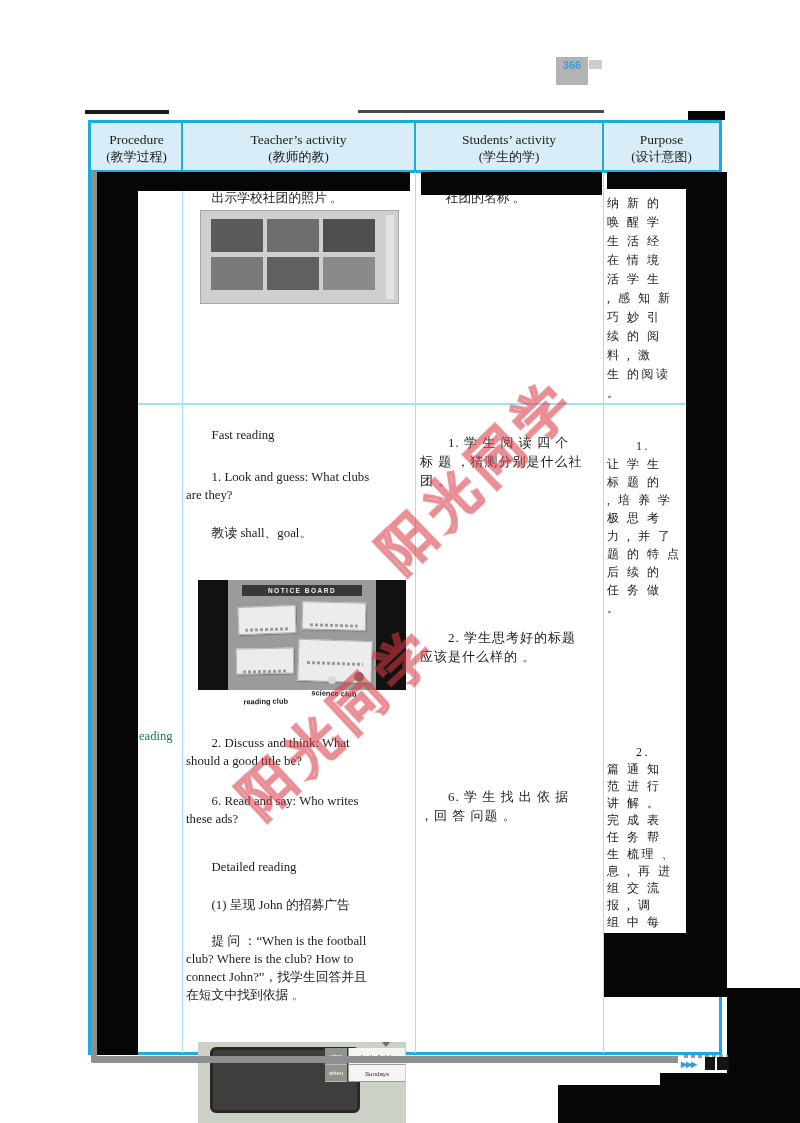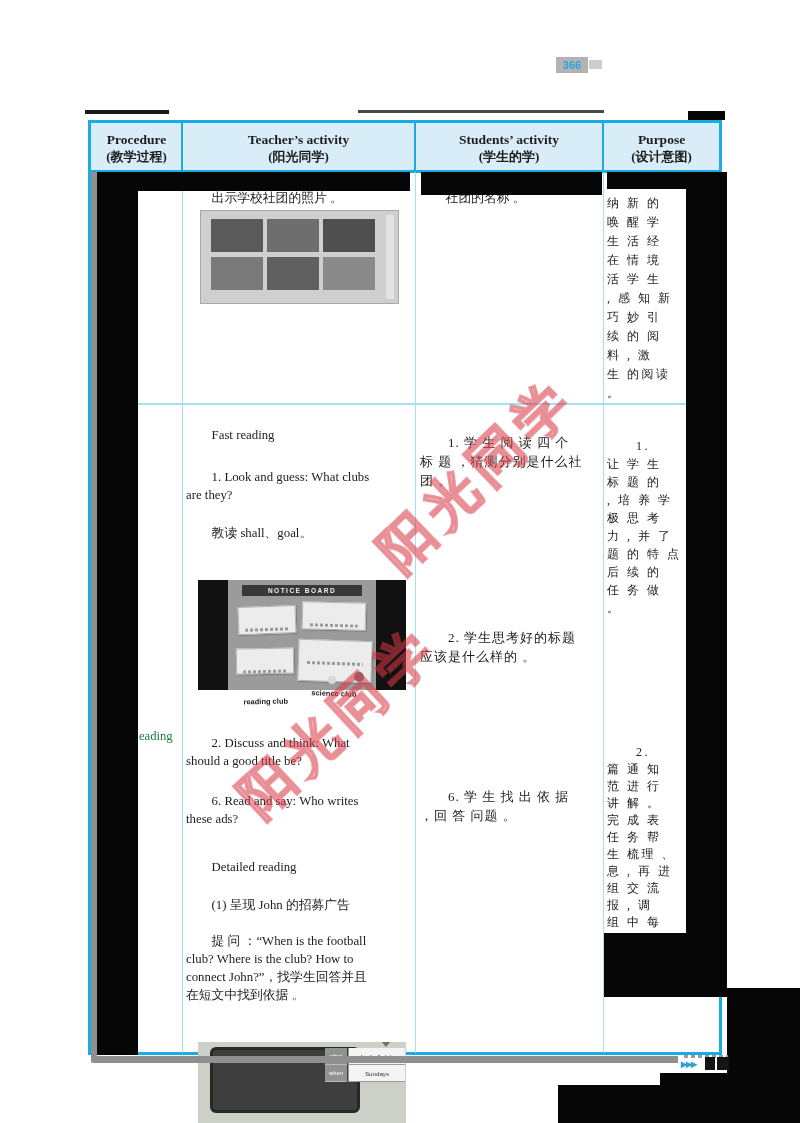--- a/index.html
+++ b/index.html
@@ -7,21 +7,21 @@
         font-family:"Liberation Serif","DejaVu Serif",serif;color:#1c1c1c;}
   .abs{position:absolute;}
   
   .tframe{left:88px;top:120px;width:634px;height:935px;border:3px solid #1aabe0;box-sizing:border-box;background:#fff;}
   .thead-bg{left:91px;top:123px;width:628px;height:48px;background:#d9edf8;}
   .thead-bottom{left:91px;top:170px;width:628px;height:3px;background:#1aabe0;}
   .hdiv{top:123px;width:2px;height:48px;background:#1aabe0;}
   .bdiv{top:172px;width:1px;height:881px;background:#a5dff5;}
   .rowdiv{left:91px;top:403px;width:628px;height:2px;background:#a5dff5;}
   .hcell{top:125px;height:46px;display:flex;flex-direction:column;align-items:center;justify-content:center;
-         font-weight:bold;text-align:right;line-height:17px;}
+         font-weight:normal;text-align:right;line-height:17px;}
   .hcell .en{font-size:13.5px;}
   .hcell .zh{font-size:13px;}
   
   .txt{font-size:12.8px;line-height:18px;white-space:pre-line;}
   .purp{font-size:12px;letter-spacing:2.5px;white-space:pre-line;}
   .p1{line-height:19px;}
   .p2{line-height:18px;}
   .p3{line-height:17px;}
   .stud{font-size:13px;line-height:19px;letter-spacing:1px;white-space:pre-line;}
   .teach p{margin:0;white-space:pre-line;}
@@ -54,21 +54,21 @@
   .adtri{position:absolute;left:183px;top:-1px;width:0;height:0;border-left:5px solid transparent;
          border-right:5px solid transparent;border-top:6px solid #6f6f6f;}
   
   .wm{font-size:54px;font-weight:bold;letter-spacing:8px;color:rgba(222,62,74,0.14);
       -webkit-text-stroke:2px rgba(216,56,68,0.50);transform-origin:left center;z-index:30;
       font-family:"Liberation Serif",serif;pointer-events:none;}
   
   .blk{background:#060606;z-index:40;}
   .gry{z-index:41;}
   
-  .badge{left:556px;top:57px;width:32px;height:16px;background:#b3b3b3;color:#2fa3d9;z-index:10;
+  .badge{left:556px;top:57px;width:32px;height:28px;background:#b3b3b3;color:#2fa3d9;z-index:10;
          font-family:"Liberation Sans",sans-serif;font-size:11px;font-weight:bold;text-align:center;line-height:16px;}
   .badge-nub{left:589px;top:60px;width:13px;height:9px;background:#cdcdcd;z-index:10;}
   .fdots{left:684px;top:1055px;width:44px;height:3px;z-index:45;
          background:repeating-linear-gradient(90deg,#9a9a9a 0 4px,transparent 4px 7px);}
   .fblue{left:681px;top:1058px;z-index:45;color:#2da0d6;font-family:"Liberation Sans",sans-serif;
          font-size:12px;font-weight:bold;letter-spacing:-1px;line-height:13px;}
   .fdark{top:1057px;height:13px;background:#151515;z-index:45;}
 </style>
 </head>
 <body>
@@ -90,21 +90,21 @@
   <div class="abs bdiv" style="left:415px"></div>
   <div class="abs bdiv" style="left:603px"></div>
   <div class="abs rowdiv"></div>
 
   <div class="abs hcell" style="left:91px;width:91px">
     <span class="en">Procedure</span>
     <span class="zh">(教学过程)</span>
   </div>
   <div class="abs hcell" style="left:183px;width:231px">
     <span class="en">Teacher’s activity</span>
-    <span class="zh">(阳光同学)</span>
+    <span class="zh">(教师的教)</span>
   </div>
   <div class="abs hcell" style="left:416px;width:186px">
     <span class="en">Students’ activity</span>
     <span class="zh">(学生的学)</span>
   </div>
   <div class="abs hcell" style="left:604px;width:115px">
     <span class="en">Purpose</span>
     <span class="zh">(设计意图)</span>
   </div>
 

